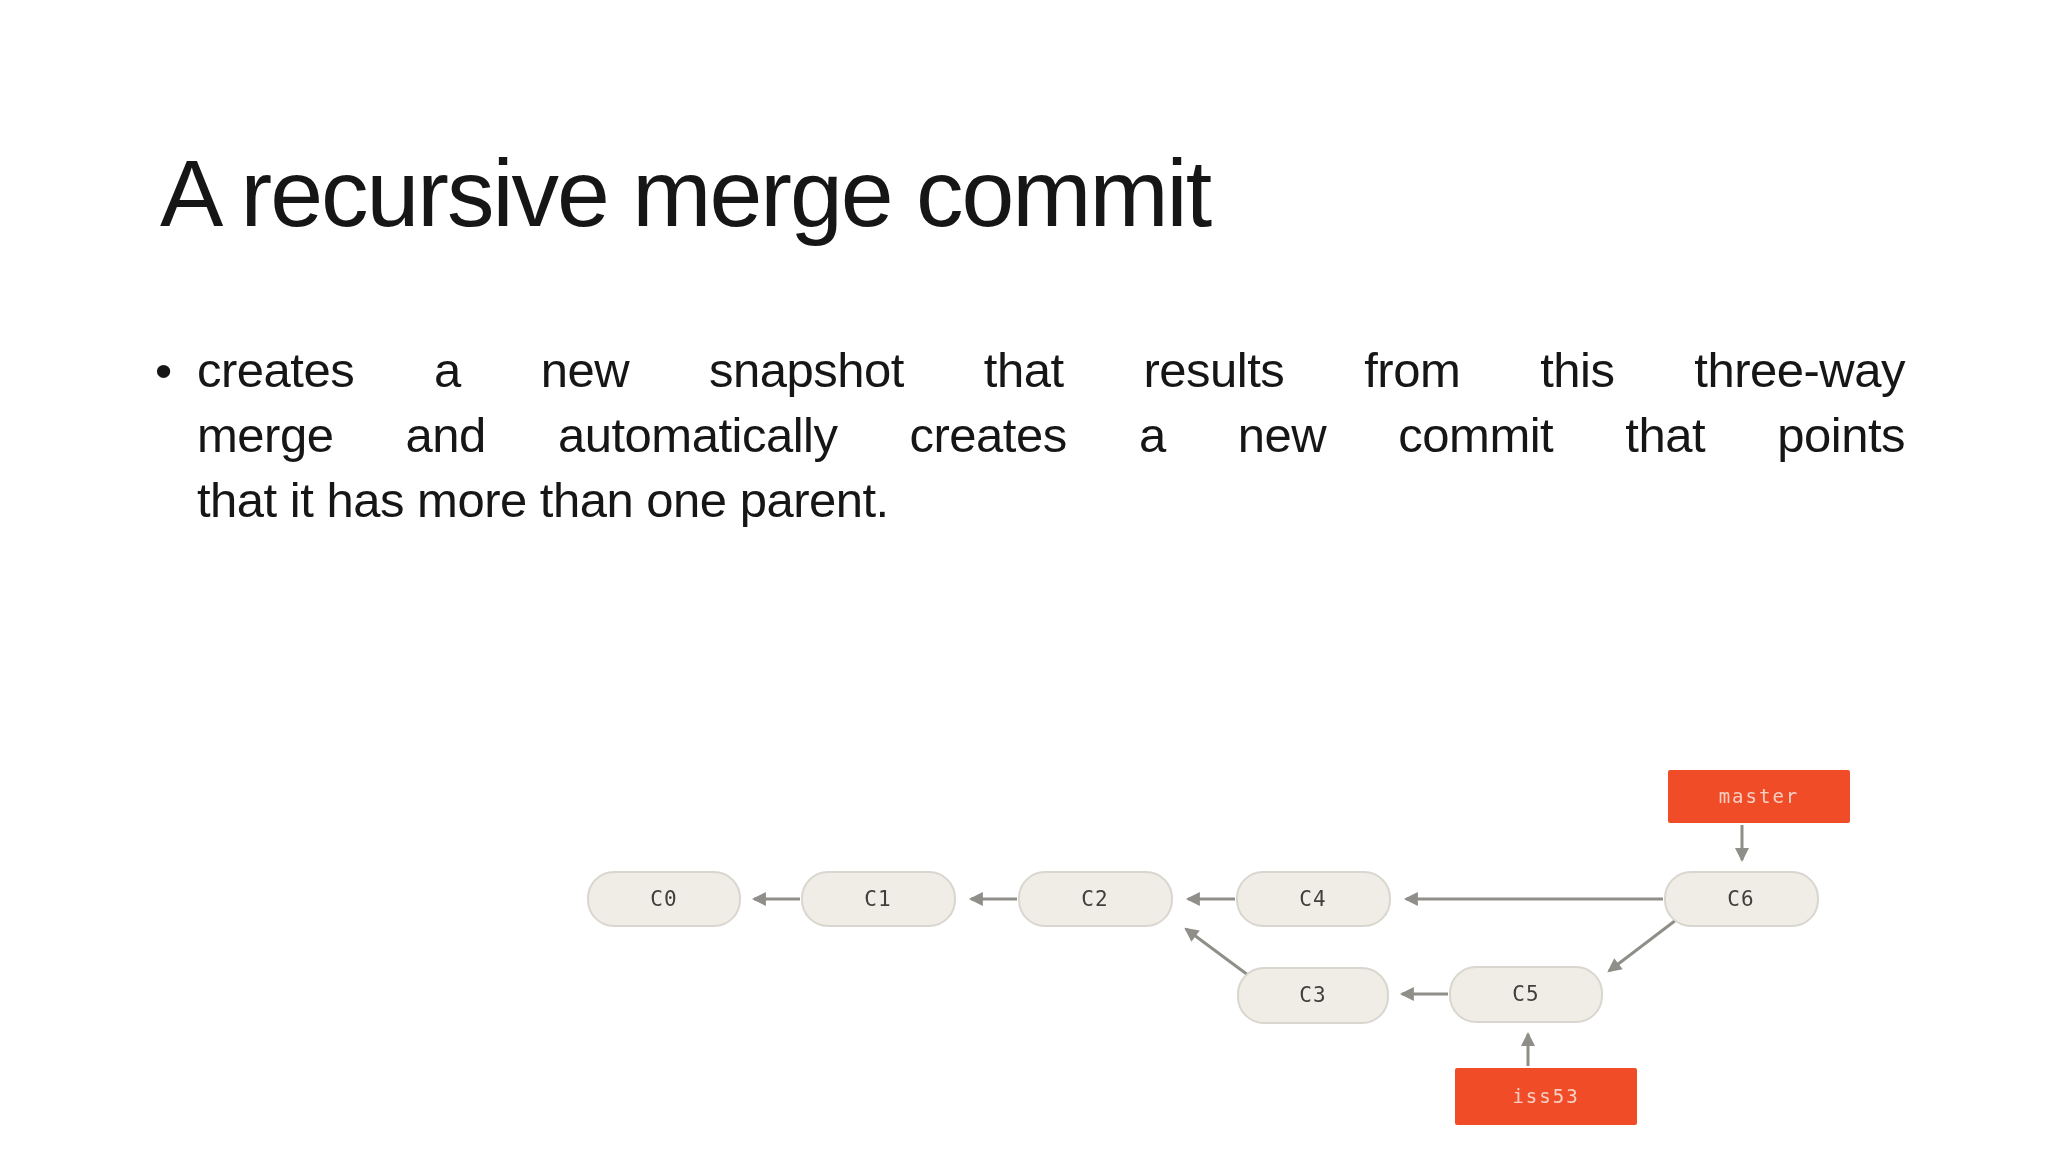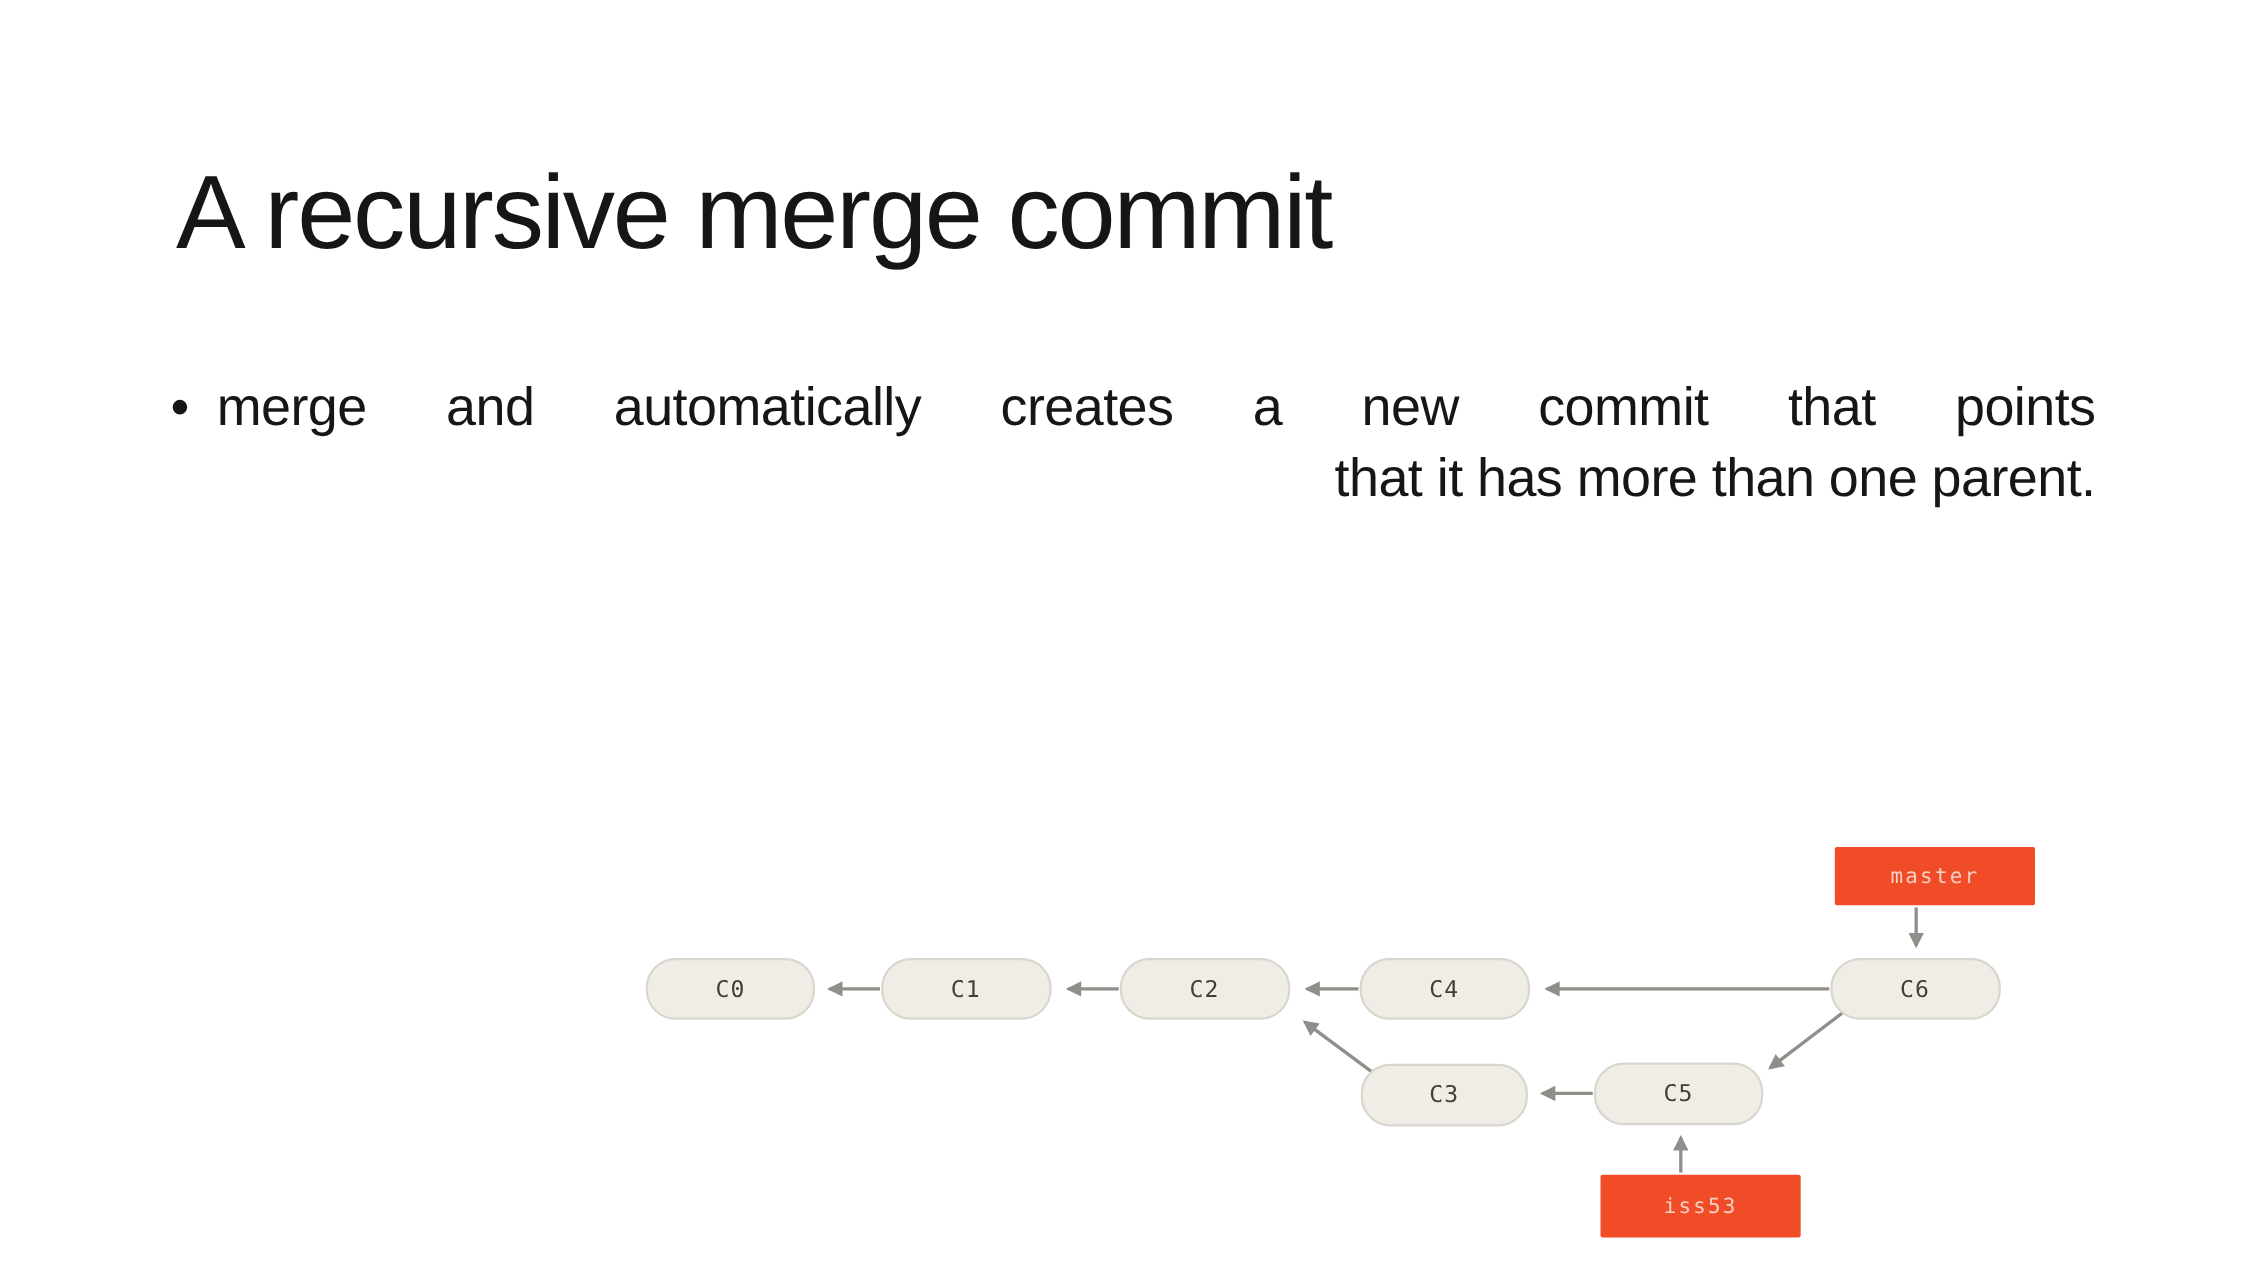--- a/index.html
+++ b/index.html
@@ -34,21 +34,21 @@
     flex:0 0 42px;
     font-size:49px;
     line-height:65px;
   }
   .lines{flex:1 1 auto;}
   .line{
     font-size:49px;
     line-height:65px;
     letter-spacing:-0.5px;
     color:#161616;
-    text-align:right;
+    text-align:left;
   }
   .line.j{
     text-align:justify;
     text-align-last:justify;
   }
   .diagram{
     position:absolute;
     left:0;top:0;
     width:2048px;height:1152px;
   }
@@ -77,20 +77,21 @@
 </head>
 <body>
 
 <div class="slide">
 
   <h1 class="title">A recursive merge commit</h1>
 
   <div class="body-block">
     <span class="bullet">•</span>
     <div class="lines">
+      <div class="line j">creates a new snapshot that results from this three-way</div>
       <div class="line j">merge and automatically creates a new commit that points</div>
       <div class="line">that it has more than one parent.</div>
     </div>
   </div>
 
   <svg class="diagram" viewBox="0 0 2048 1152" xmlns="http://www.w3.org/2000/svg">
     <defs>
       <marker id="ah" viewBox="0 0 10 10" refX="8.5" refY="5" markerWidth="16" markerHeight="14" orient="auto" markerUnits="userSpaceOnUse">
         <path d="M0,0 L10,5 L0,10 Z" fill="#8F8E88"></path>
       </marker>

